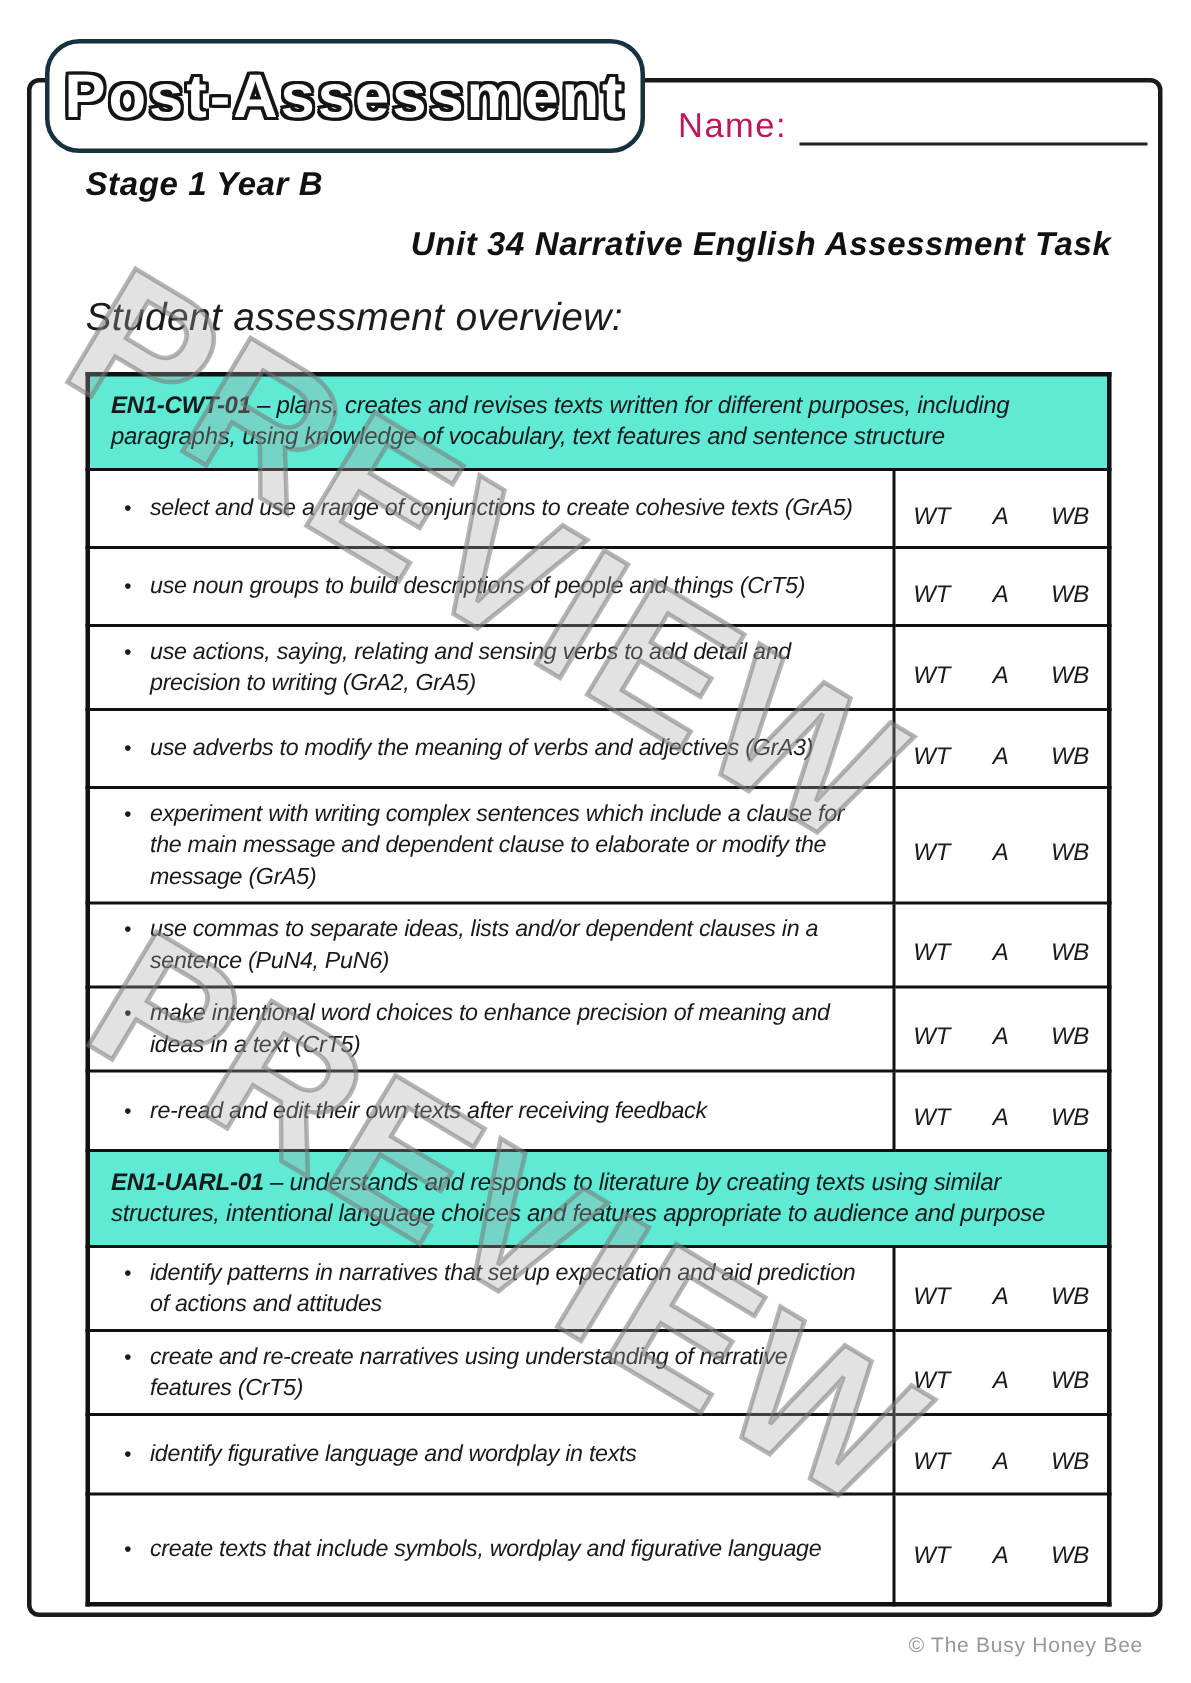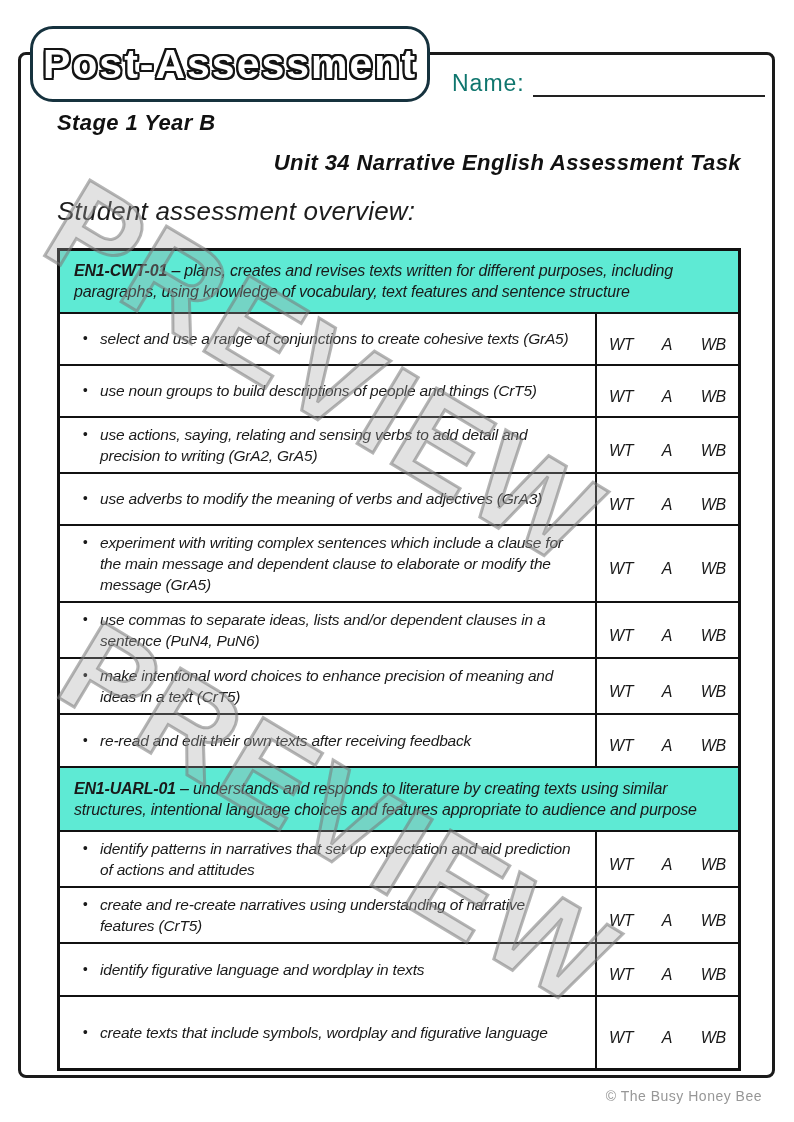--- a/index.html
+++ b/index.html
@@ -49,21 +49,21 @@
   
   .name-row {
     position: absolute;
     left: 452px; top: 70px;
     display: flex; align-items: flex-end;
     z-index: 4;
   }
   .name-label {
     font-size: 23px;
     letter-spacing: 1px;
-    color: #0f766e;
+    color: #be185d;
   }
   .name-line {
     display: inline-block;
     width: 232px;
     border-bottom: 2px solid #222;
     margin-left: 8px;
     height: 26px;
   }
 
   

